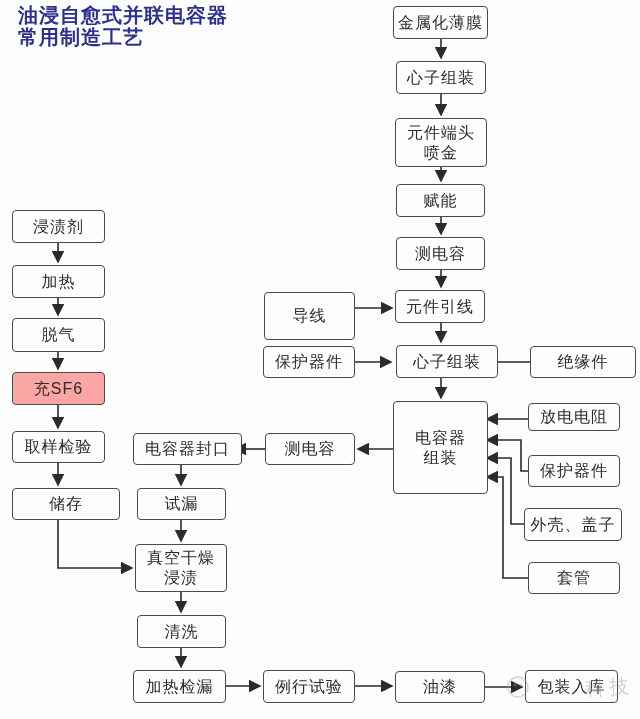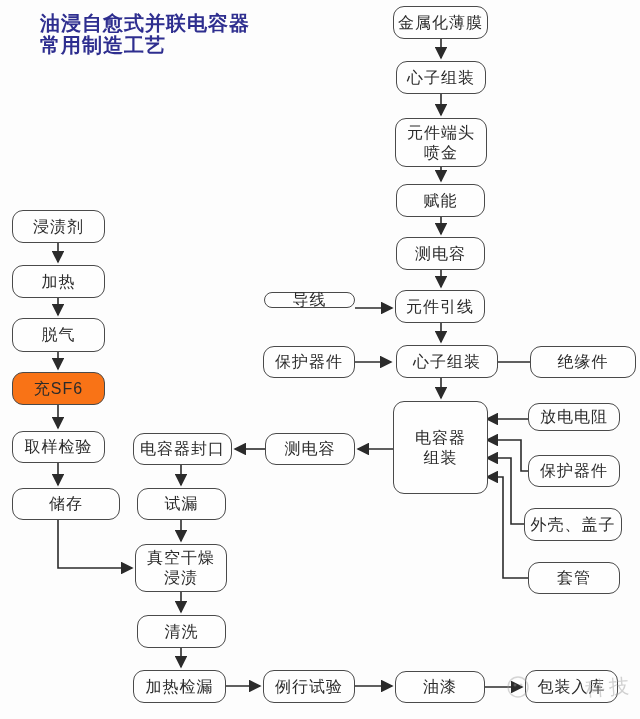--- a/index.html
+++ b/index.html
@@ -9,33 +9,32 @@
     font-family:"Liberation Sans","DejaVu Sans",sans-serif;
     position:relative;overflow:hidden;
   }
   .canvas{position:absolute;left:0;top:0;width:640px;height:719px;}
   svg.connectors{position:absolute;left:0;top:0;z-index:1;}
   .node{
     position:absolute;z-index:2;
     box-sizing:border-box;
     background:#fefefe;
     border:1.6px solid #4a4a4a;
-    border-radius:11px;
+    border-radius:4px;
     display:flex;align-items:center;justify-content:center;
     font-size:16px;color:#2b2b2b;
     text-align:center;line-height:1.25;
     white-space:pre-line;
     letter-spacing:1px;
   }
-  .node.gray{background:#f97316;}
+  .node.gray{background:#fca5a5;}
   .page-title{
-    position:absolute;left:18px;top:12px;z-index:2;
+    position:absolute;left:18px;top:4px;z-index:2;
     color:#2e2e8f;font-weight:bold;font-size:20px;line-height:22px;
     letter-spacing:1px;
-    margin-left:22px;
   }
   .watermark-text{
     position:absolute;left:585px;top:674px;z-index:3;
     color:#9a9a9a;opacity:.45;font-size:20px;letter-spacing:4px;
     transform:rotate(-4deg);
   }
   .watermark-logo{position:absolute;left:505px;top:674px;z-index:3;opacity:.4;}
 </style>
 </head>
 <body>
@@ -96,30 +95,30 @@
   <div class="node" style="left:396px;top:61px;width:90px;height:33px">心子组装</div>
   <div class="node" style="left:395px;top:118px;width:92px;height:49px">元件端头
 喷金</div>
   <div class="node" style="left:396px;top:184px;width:89px;height:33px">赋能</div>
   <div class="node" style="left:396px;top:237px;width:89px;height:33px">测电容</div>
   <div class="node" style="left:395px;top:290px;width:90px;height:33px">元件引线</div>
   <div class="node" style="left:396px;top:345px;width:102px;height:33px">心子组装</div>
   <div class="node" style="left:393px;top:401px;width:95px;height:93px">电容器
 组装</div>
 
-  <div class="node" style="left:264px;top:292px;width:91px;height:16px">导线</div>
+  <div class="node" style="left:264px;top:292px;width:91px;height:48px">导线</div>
   <div class="node" style="left:263px;top:346px;width:92px;height:32px">保护器件</div>
   <div class="node" style="left:530px;top:346px;width:106px;height:32px">绝缘件</div>
   <div class="node" style="left:528px;top:403px;width:92px;height:28px">放电电阻</div>
   <div class="node" style="left:528px;top:455px;width:92px;height:32px">保护器件</div>
   <div class="node" style="left:524px;top:508px;width:98px;height:33px">外壳、盖子</div>
   <div class="node" style="left:528px;top:562px;width:92px;height:32px">套管</div>
 
   <div class="node" style="left:265px;top:433px;width:90px;height:32px">测电容</div>
-  <div class="node" style="left:133px;top:433px;width:99px;height:32px">电容器封口</div>
+  <div class="node" style="left:133px;top:433px;width:109px;height:32px">电容器封口</div>
   <div class="node" style="left:137px;top:488px;width:89px;height:32px">试漏</div>
   <div class="node" style="left:135px;top:544px;width:92px;height:48px">真空干燥
 浸渍</div>
   <div class="node" style="left:137px;top:615px;width:89px;height:33px">清洗</div>
   <div class="node" style="left:133px;top:670px;width:93px;height:33px">加热检漏</div>
 
   <div class="node" style="left:263px;top:670px;width:92px;height:33px">例行试验</div>
   <div class="node" style="left:395px;top:671px;width:90px;height:32px">油漆</div>
   <div class="node" style="left:12px;top:210px;width:93px;height:33px">浸渍剂</div>
 

